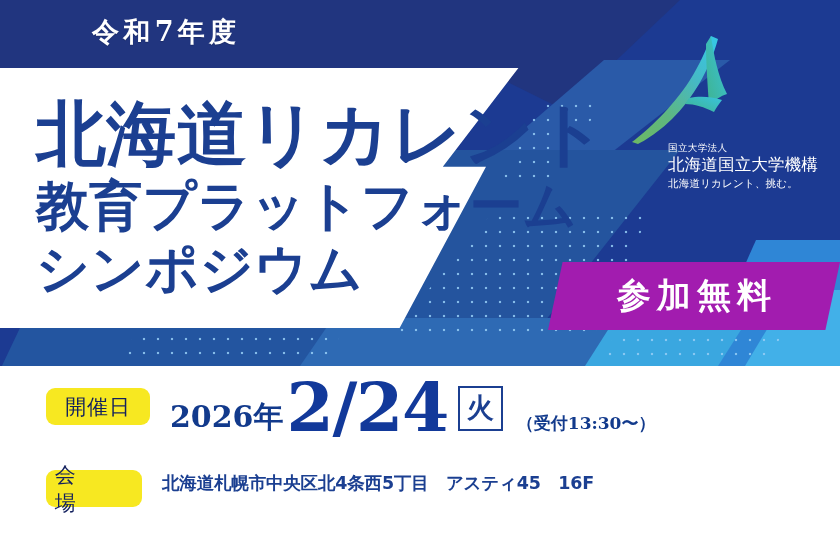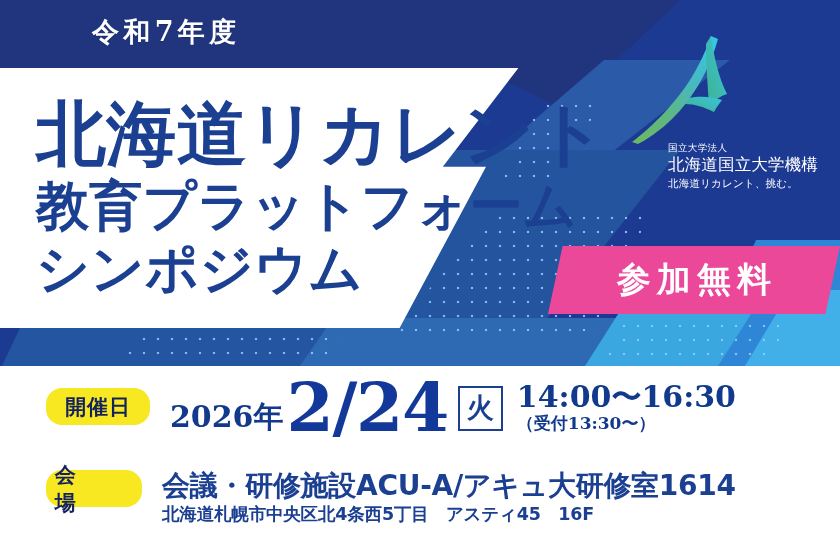--- a/index.html
+++ b/index.html
@@ -69,35 +69,35 @@
 
   
   .logo-wrap{position:absolute;left:600px;top:34px;width:236px;height:150px;z-index:8;}
   .logo-mark{position:absolute;left:30px;top:0;width:120px;height:110px;}
   .logo-txt{position:absolute;left:68px;top:108px;color:#fff;text-align:left;}
   .logo-txt .s1{font-size:9.5px;letter-spacing:.04em;display:block;line-height:1.3;}
   .logo-txt .s2{font-size:16.5px;font-weight:400;letter-spacing:.01em;display:block;line-height:1.25;}
   .logo-txt .s3{font-size:10.5px;letter-spacing:.02em;display:block;line-height:1.5;margin-top:1px;}
 
   
-  .badge{position:absolute;left:548px;top:246px;width:292px;height:68px;background:#ec4899;
+  .badge{position:absolute;left:548px;top:262px;width:292px;height:68px;background:#a21caf;
      clip-path:polygon(5% 0,100% 0,95% 100%,0 100%);z-index:9;}
   .badge span{position:absolute;left:0;top:0;width:100%;height:100%;
      display:flex;align-items:center;justify-content:center;
      color:#fff;font-size:34px;font-weight:700;letter-spacing:.18em;
      font-family:"DejaVu Sans","Liberation Sans",sans-serif;padding-left:6px;box-sizing:border-box;}
 
   
   .info{position:absolute;left:0;top:366px;width:840px;height:194px;background:#fff;}
 
   .row{position:absolute;left:0;display:flex;align-items:flex-start;}
   .row-date{top:12px;left:46px;}
   .row-venue{top:104px;left:46px;}
 
-  .tag{background:#f7e821;color:#13215e;font-weight:700;border-radius:16px;
+  .tag{background:#f7e821;color:#13215e;font-weight:400;border-radius:9px;
      display:flex;align-items:center;justify-content:center;
      font-family:"DejaVu Sans","Liberation Sans",sans-serif;}
   .tag-date{width:104px;height:37px;font-size:21px;letter-spacing:.04em;margin-top:10px;}
   .tag-venue{width:96px;height:37px;font-size:21px;letter-spacing:.42em;padding-left:.42em;box-sizing:border-box;}
 
   .date-line{display:flex;align-items:flex-end;margin-left:20px;color:#123a8c;}
   .yy{font-family:"DejaVu Serif","Liberation Serif",serif;font-weight:700;font-size:30px;
      line-height:1;margin-bottom:6px;letter-spacing:0;}
   .dm{font-family:"DejaVu Serif","Liberation Serif",serif;font-weight:700;font-size:68px;
      line-height:.88;margin-left:3px;color:#12399a;letter-spacing:-.02em;}
@@ -179,28 +179,26 @@
 
   <div class="info">
 
     <div class="row row-date">
       <div class="tag tag-date">開催日</div>
       <div class="date-line">
         <span class="yy">2026年</span>
         <span class="dm">2/24</span>
         <span class="dow">火</span>
         <span class="time-wrap">
-          <span class="time-main" style="display:block">14:00〜16:30</span>
           <span class="time-sub" style="display:block">（受付13:30〜）</span>
         </span>
       </div>
     </div>
 
     <div class="row row-venue">
       <div class="tag tag-venue">会　場</div>
       <div class="venue-txt">
-        <div class="venue-main">会議・研修施設ACU-A/アキュ大研修室1614</div>
         <div class="venue-sub">北海道札幌市中央区北4条西5丁目　アスティ45　16F</div>
       </div>
     </div>
 
   </div>
 </div>
 
 </body></html>

